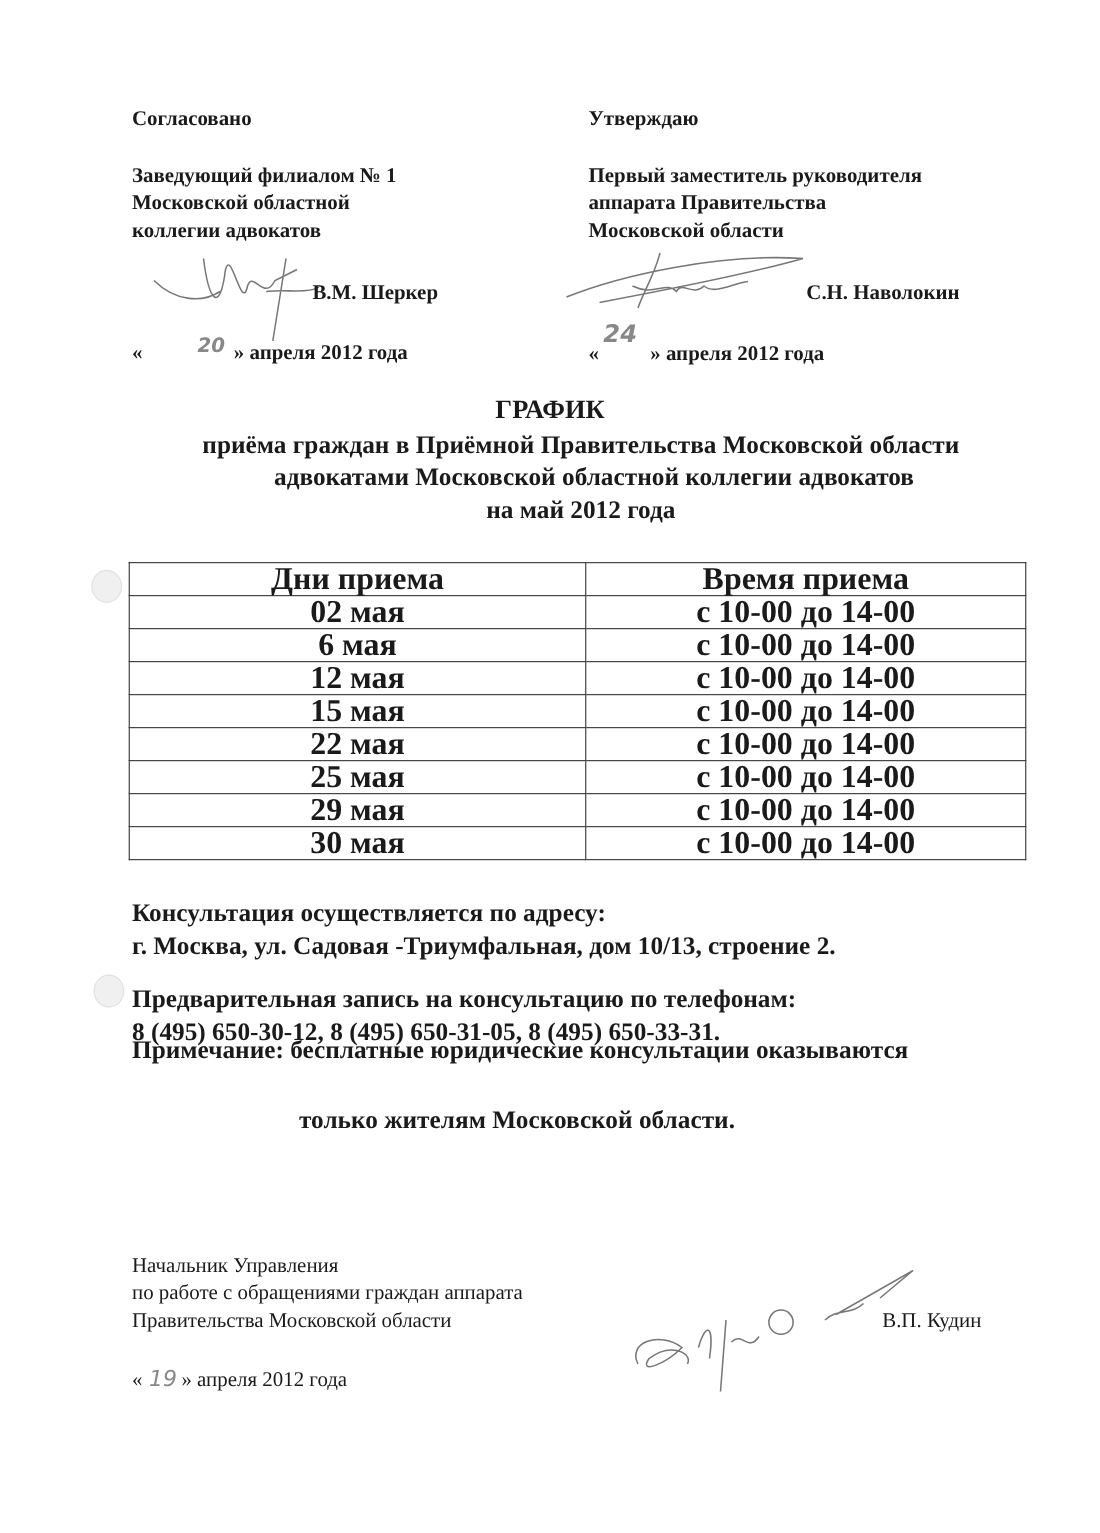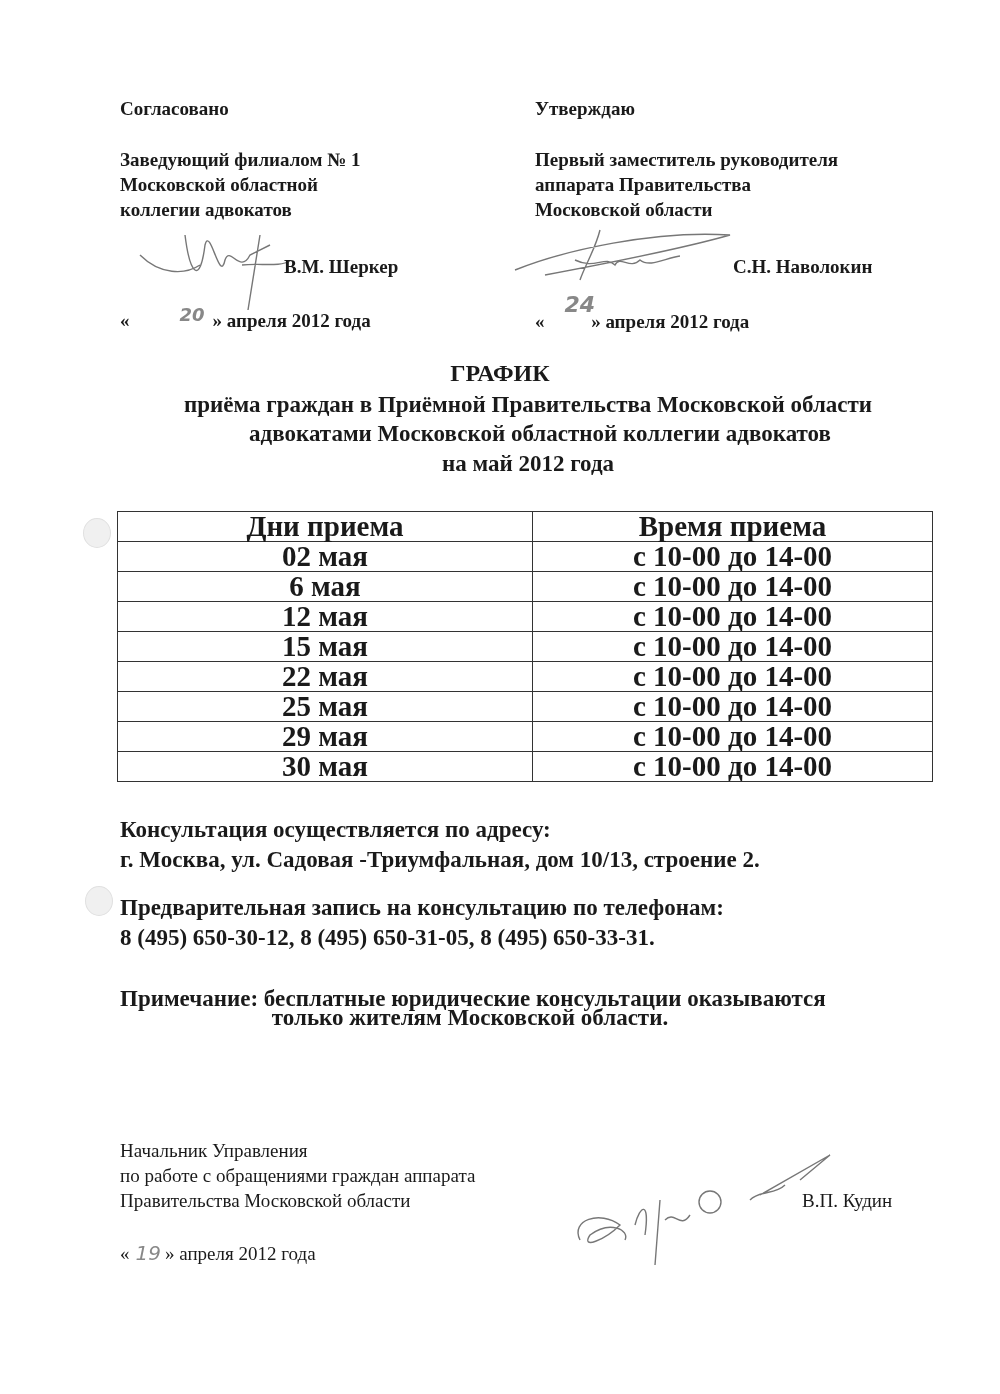--- a/index.html
+++ b/index.html
@@ -50,21 +50,21 @@
 <div class="abs hdr" style="left:535px; top:147px;">
   <div>Первый заместитель руководителя</div>
   <div>аппарата Правительства</div>
   <div>Московской области</div>
 </div>
 <svg class="sig" width="240" height="80" style="left:505px; top:220px;">
   <path d="M10 50 C60 30 150 10 225 15 C190 25 120 40 40 55 M95 10 C90 30 80 45 75 60 M70 40 C90 50 100 35 110 45 C115 35 125 50 135 40 C145 48 160 38 175 36"></path>
 </svg>
 <div class="abs hdr" style="left:733px; top:254px;">С.Н. Наволокин</div>
 <div class="abs hdr" style="left:535px; top:308px;">
-  <span>«</span><span class="hand" style="position:relative; top:-16px; left:20px; font-size:22px;margin-top:40px;">24</span><span style="margin-left:16px;">» апреля 2012 года</span>
+  <span>«</span><span class="hand" style="position:relative; top:-16px; left:4px; font-size:22px;margin-top:40px;">24</span><span style="margin-left:16px;">» апреля 2012 года</span>
 </div>
 
 <div class="title t1">ГРАФИК</div>
 <div class="title t2" style="left:28px; width:1000px;">приёма граждан в Приёмной Правительства Московской области</div>
 <div class="title t3" style="left:40px; width:1000px;">адвокатами Московской областной коллегии адвокатов</div>
 <div class="title t4" style="left:28px; width:1000px;">на май 2012 года</div>
 
 <table class="sched">
   <thead>
     <tr>
@@ -109,21 +109,21 @@
 </table>
 
 <div class="body-text" style="top:815px;">
   <div>Консультация осуществляется по адресу:</div>
   <div>г. Москва, ул. Садовая -Триумфальная, дом 10/13, строение 2.</div>
 </div>
 <div class="body-text" style="top:893px;">
   <div>Предварительная запись на консультацию по телефонам:</div>
   <div>8 (495) 650-30-12, 8 (495) 650-31-05, 8 (495) 650-33-31.</div>
 </div>
-<div class="body-text" style="top:984px;">Примечание: бесплатные юридические консультации оказываются</div>
+<div class="body-text" style="top:940px;">Примечание: бесплатные юридические консультации оказываются</div>
 <div class="note-center" style="top:1005px; left:0; width:940px;font-family:Liberation Serif, serif;">только жителям Московской области.</div>
 
 <div class="footer" style="top:1138px;">
   <div>Начальник Управления</div>
   <div>по работе с обращениями граждан аппарата</div>
   <div>Правительства Московской области</div>
 </div>
 <svg class="sig" width="290" height="130" style="left:560px; top:1140px;">
   <path d="M200 55 L270 15 L240 40 M190 60 C200 50 215 55 225 45"></path>
   <path d="M20 100 C10 80 40 70 60 85 C45 100 20 110 30 95 C50 80 70 90 65 100 M75 85 C80 65 90 60 85 95 M100 60 L95 125 M105 80 C115 70 120 90 130 75"></path>

